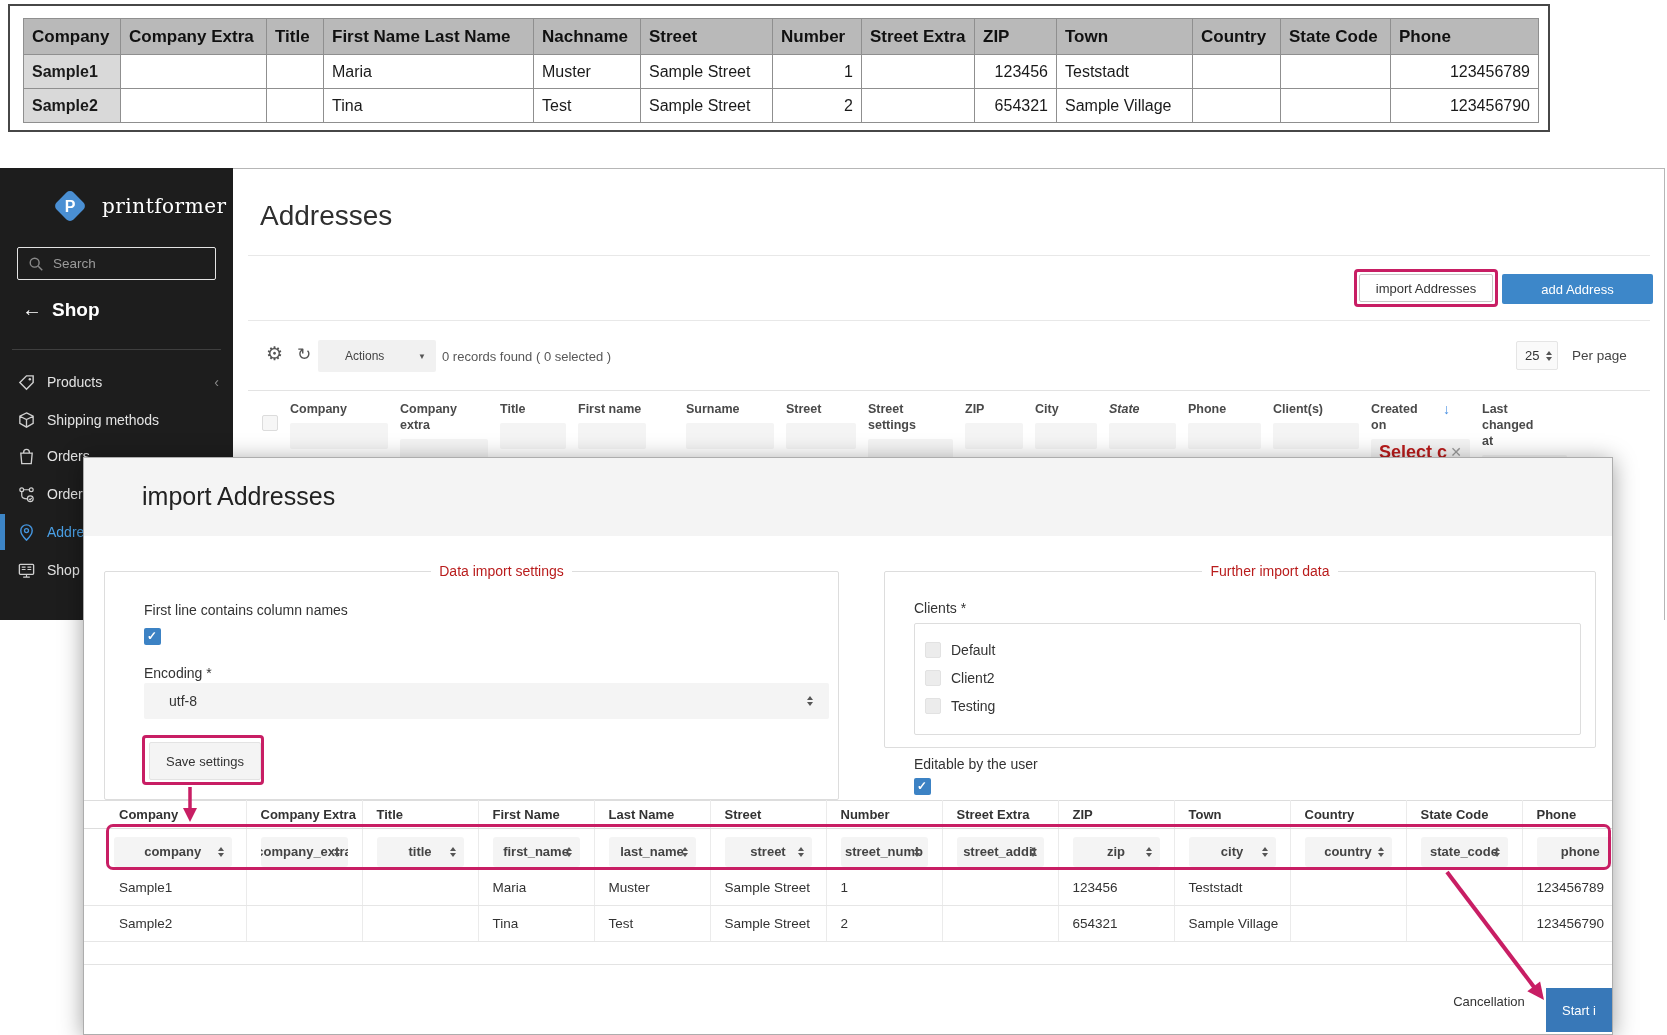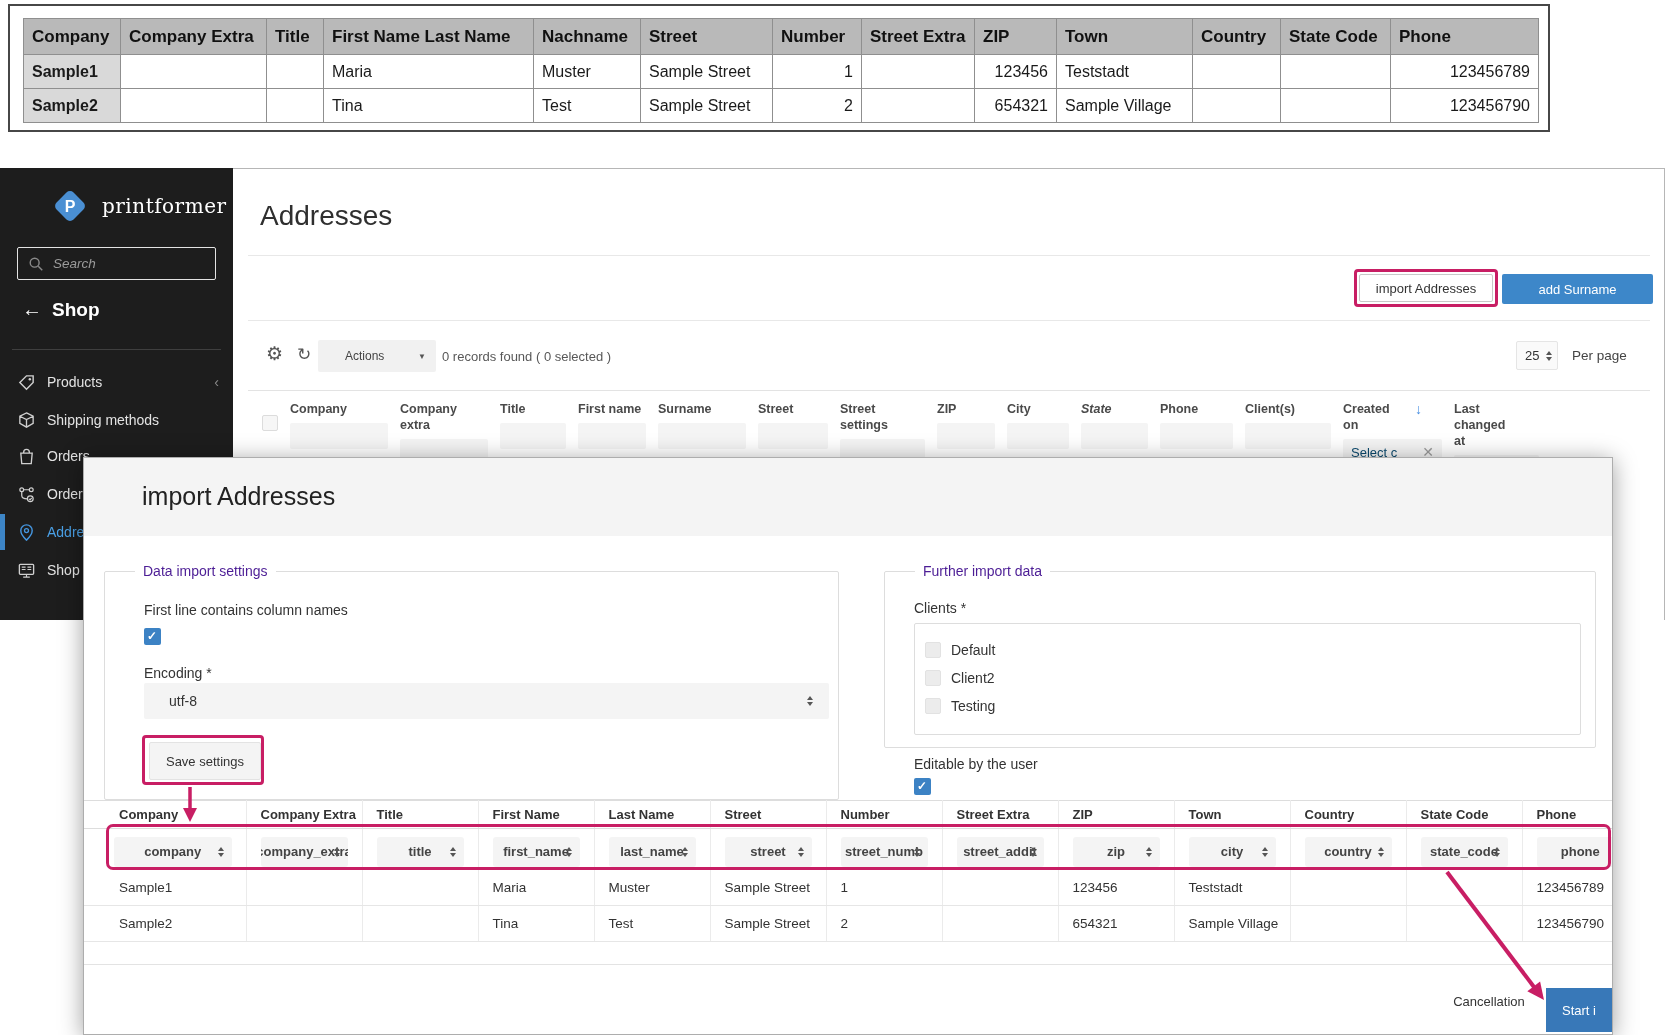--- a/index.html
+++ b/index.html
@@ -19,21 +19,21 @@
   #sheet .num { text-align:right; }
   
   #shot { position:absolute; left:0; top:168px; width:1665px; height:452px;
     background:#fff; border-top:1px solid #b6b6b6; border-right:1px solid #b6b6b6; }
   
   #sidebar { position:absolute; left:0; top:168px; width:233px; height:452px; background:#1d1d1d; z-index:2; }
   #logo { position:absolute; left:50px; top:18px; display:flex; align-items:center; gap:12px; }
   #logo .word { color:#fff; font-family:"DejaVu Serif", serif; font-size:20px; letter-spacing:.5px; }
   #searchbox { position:absolute; left:17px; top:79px; width:199px; height:33px;
     border:1px solid #e3e3e3; border-radius:2px; display:flex; align-items:center; gap:9px; padding:0 10px; }
-  #searchbox input { background:transparent; border:none; outline:none; color:#8b5cf6; font-size:13.5px; width:140px; font-family:inherit;font-style:italic; }
+  #searchbox input { background:transparent; border:none; outline:none; color:#8b5cf6; font-size:13.5px; width:140px; font-family:inherit; }
   #searchbox input::placeholder { color:#9b9b9b; }
   #shoprow { position:absolute; left:22px; top:130px; display:flex; align-items:center; gap:10px;
     color:#fff; font-size:19px; font-weight:bold; }
   #shoprow .arr { font-weight:normal; font-size:20px; }
   #sbdivider { position:absolute; left:12px; top:181px; width:209px; height:1px; background:#3f3f3f; }
   .sbitem { position:absolute; left:0; width:233px; height:32px; display:flex; align-items:center; gap:11px; padding-left:17px; }
   .sbitem .lbl { color:#e3e3e3; font-size:14px; white-space:nowrap; }
   .sbitem.active .lbl { color:#4aa0e6; }
   .sbitem .chev { position:absolute; right:14px; color:#8a8a8a; font-size:14px; }
   .sbitem.active .bar { position:absolute; left:0; top:-2px; width:5px; height:36px; background:#3d85c6; }
@@ -56,35 +56,35 @@
     padding:0 5px 0 8px; font-size:13px; color:#333; z-index:1; }
   #pplabel { position:absolute; left:1572px; top:348px; font-size:13.5px; color:#444; z-index:1; }
   
   #grid { position:absolute; left:248px; top:390px; width:1402px; border-top:1px solid #e3e3e3;
     display:flex; padding-top:10px; z-index:1; }
   .gcol { padding-right:12px; }
   .gcol .glabel { font-size:12.5px; line-height:16px; font-weight:bold; color:#4a4a4a; }
   .gcol .gfilter { margin-top:6px; height:26px; background:#f4f4f4; border-radius:2px;
     display:flex; align-items:center; justify-content:space-between; padding:0 8px; }
   .gc0{width:42px;} .gc1{width:110px;} .gc2{width:100px;} .gc3{width:78px;} .gc4{width:80px;}
-  .gc5{width:100px;} .gc6{width:82px;} .gc7{width:98px;} .gc8{width:97px;} .gc9{width:70px;}
+  .gc5{width:100px;margin-left:28px;} .gc6{width:82px;} .gc7{width:98px;} .gc8{width:97px;} .gc9{width:70px;}
   .gc10{width:74px;} .gc11{width:79px;font-style:italic;} .gc12{width:85px;} .gc13{width:98px;} .gc14{width:111px;} .gc15{width:97px;}
   .gc14 .glabel, .gc15 .glabel { max-width:62px; }
   #gridcb { width:16px; height:16px; border:1px solid #dcdcdc; background:#f6f6f6; border-radius:2px; margin:14px 0 0 14px; }
   .sortarrow { color:#4a90e2; font-weight:bold; font-size:14px; margin-left:10px; }
   .xicon { color:#9a9a9a; font-size:14px; }
-  .selfiltertext { font-size:13px; color:#0c4a6e; }
+  .selfiltertext { font-size:18px; color:#b91c1c;font-weight:bold; }
   .labelrow { display:flex; align-items:flex-start; }
   
   #modal { position:absolute; left:83px; top:457px; width:1530px; height:578px; background:#fff;
     border:1px solid #adadad; box-shadow:0 3px 22px rgba(0,0,0,.38); overflow:hidden; z-index:20; }
   #modalheader { position:absolute; left:0; top:0; width:1530px; height:78px; background:#f4f4f4; }
   #modaltitle { position:absolute; left:58px; top:24px; font-size:25px; color:#222; }
   fieldset.fs { position:absolute; border:1px solid #ddd; border-radius:2px; }
-  fieldset.fs legend { margin-left:30px; padding:0 8px; font-size:14px; color:#4c1d95; }
+  fieldset.fs legend { margin-left:30px; padding:0 8px; font-size:14px; color:#b91c1c;text-align:center; }
   #fs1 { left:20px; top:105px; width:735px; height:237px; }
   #fs2 { left:800px; top:105px; width:712px; height:185px; }
   .mlabel { position:absolute; font-size:14px; color:#333; white-space:nowrap; }
   .cb { position:absolute; width:17px; height:17px; border-radius:2px; }
   .cb.on { background:#3c82c4; }
   .cb.on::after { content:"✓"; color:#fff; font-size:12px; font-weight:bold; position:absolute; left:3px; top:1px; }
   #encselect { position:absolute; left:60px; top:225px; width:685px; height:36px; background:#f4f4f4;
     border-radius:2px; display:flex; align-items:center; padding-left:25px; font-size:14px; color:#333; }
   #encselect .st { position:absolute; right:16px; }
   #btn-save { position:absolute; left:65px; top:284px; width:112px; height:38px; background:#f4f4f4;
@@ -266,21 +266,21 @@
         <path d="M5 6.5 h4 M5 9 h4 M11 6.5 h4 M11 9 h4 M10 14 v2.5 M6.5 17 h7" fill="none" stroke="#d0d0d0" stroke-width="1.2"></path>
       </svg>
       <span class="lbl">Shop c</span>
     </div>
   </div>
 
   <div id="pagetitle">Addresses</div>
   <div class="hdivider" style="top:255px"></div>
   <div class="hdivider" style="top:320px"></div>
   <div id="btn-import">import Addresses</div>
-  <div id="btn-add">add Surname</div>
+  <div id="btn-add">add Address</div>
 
   <span class="tbicon" style="left:266px;top:342px;font-size:19px">⚙</span>
   <span class="tbicon" style="left:297px;top:344px;font-size:17px">↻</span>
   <div id="actionsbox">
     <span>Actions</span>
     <span class="caret">▼</span>
   </div>
   <div id="records">0 records found ( 0 selected )</div>
   <div id="ppbox">
     <span>25</span>

